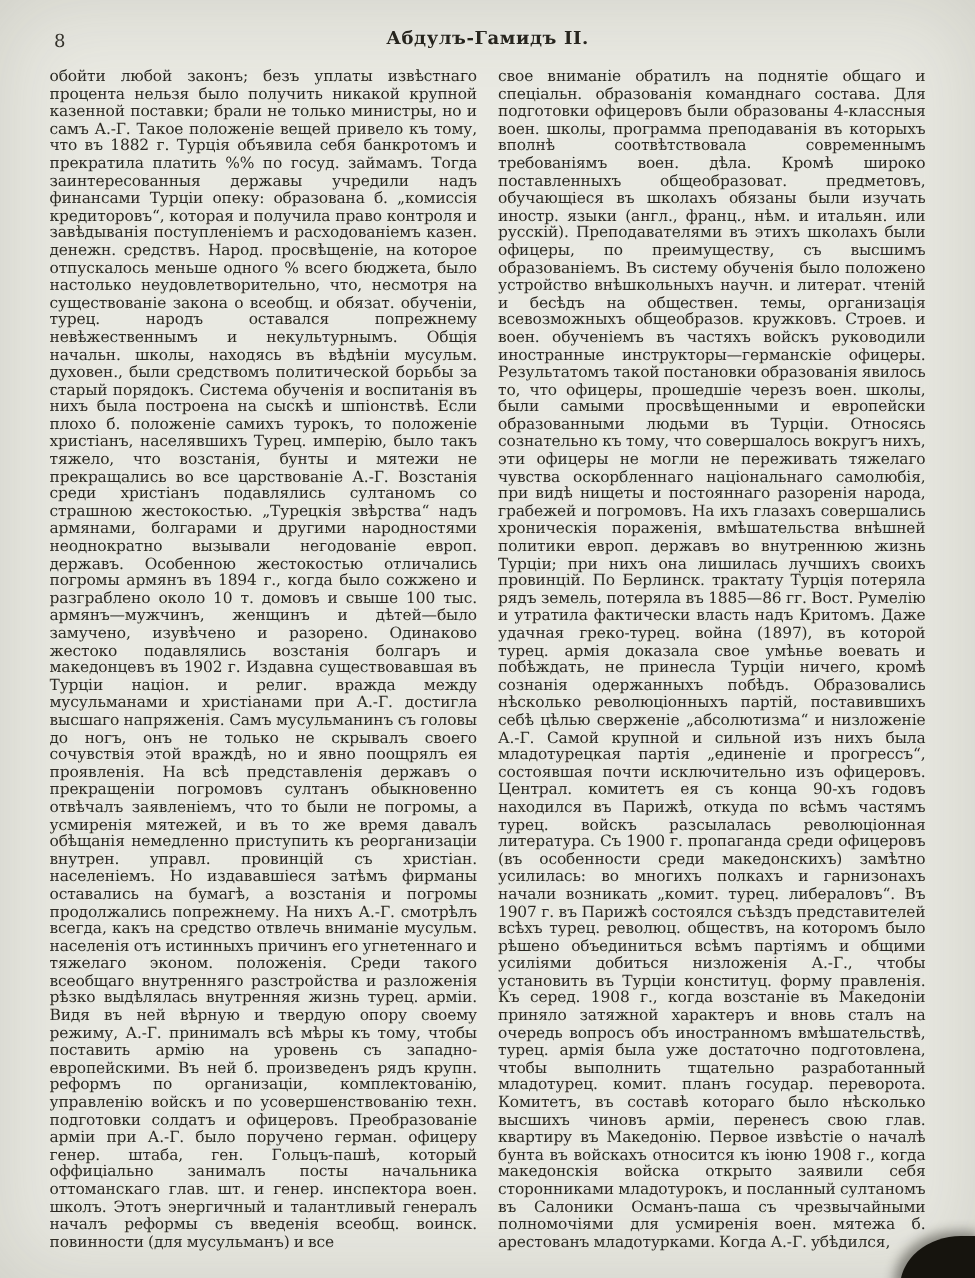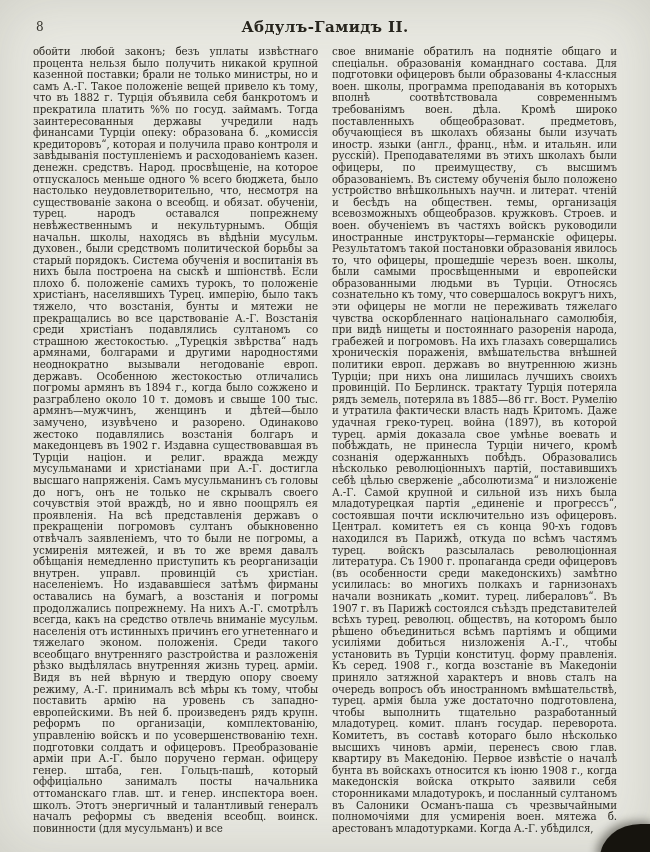--- a/index.html
+++ b/index.html
@@ -29,21 +29,21 @@
     font-size: 12px;
     color: #33312a;
   }
   .running-title {
     position: absolute;
     left: 0;
     right: 0;
     top: 18px;
     text-align: center;
     font-weight: bold;
-    font-size: 15px;
+    font-size: 12px;
     letter-spacing: 0.4px;
     color: #26241d;
   }
   .columns {
     display: flex;
     gap: 14px;
     padding: 6px 33px 0 33px;
     height: 790px;
     overflow: hidden;
   }

